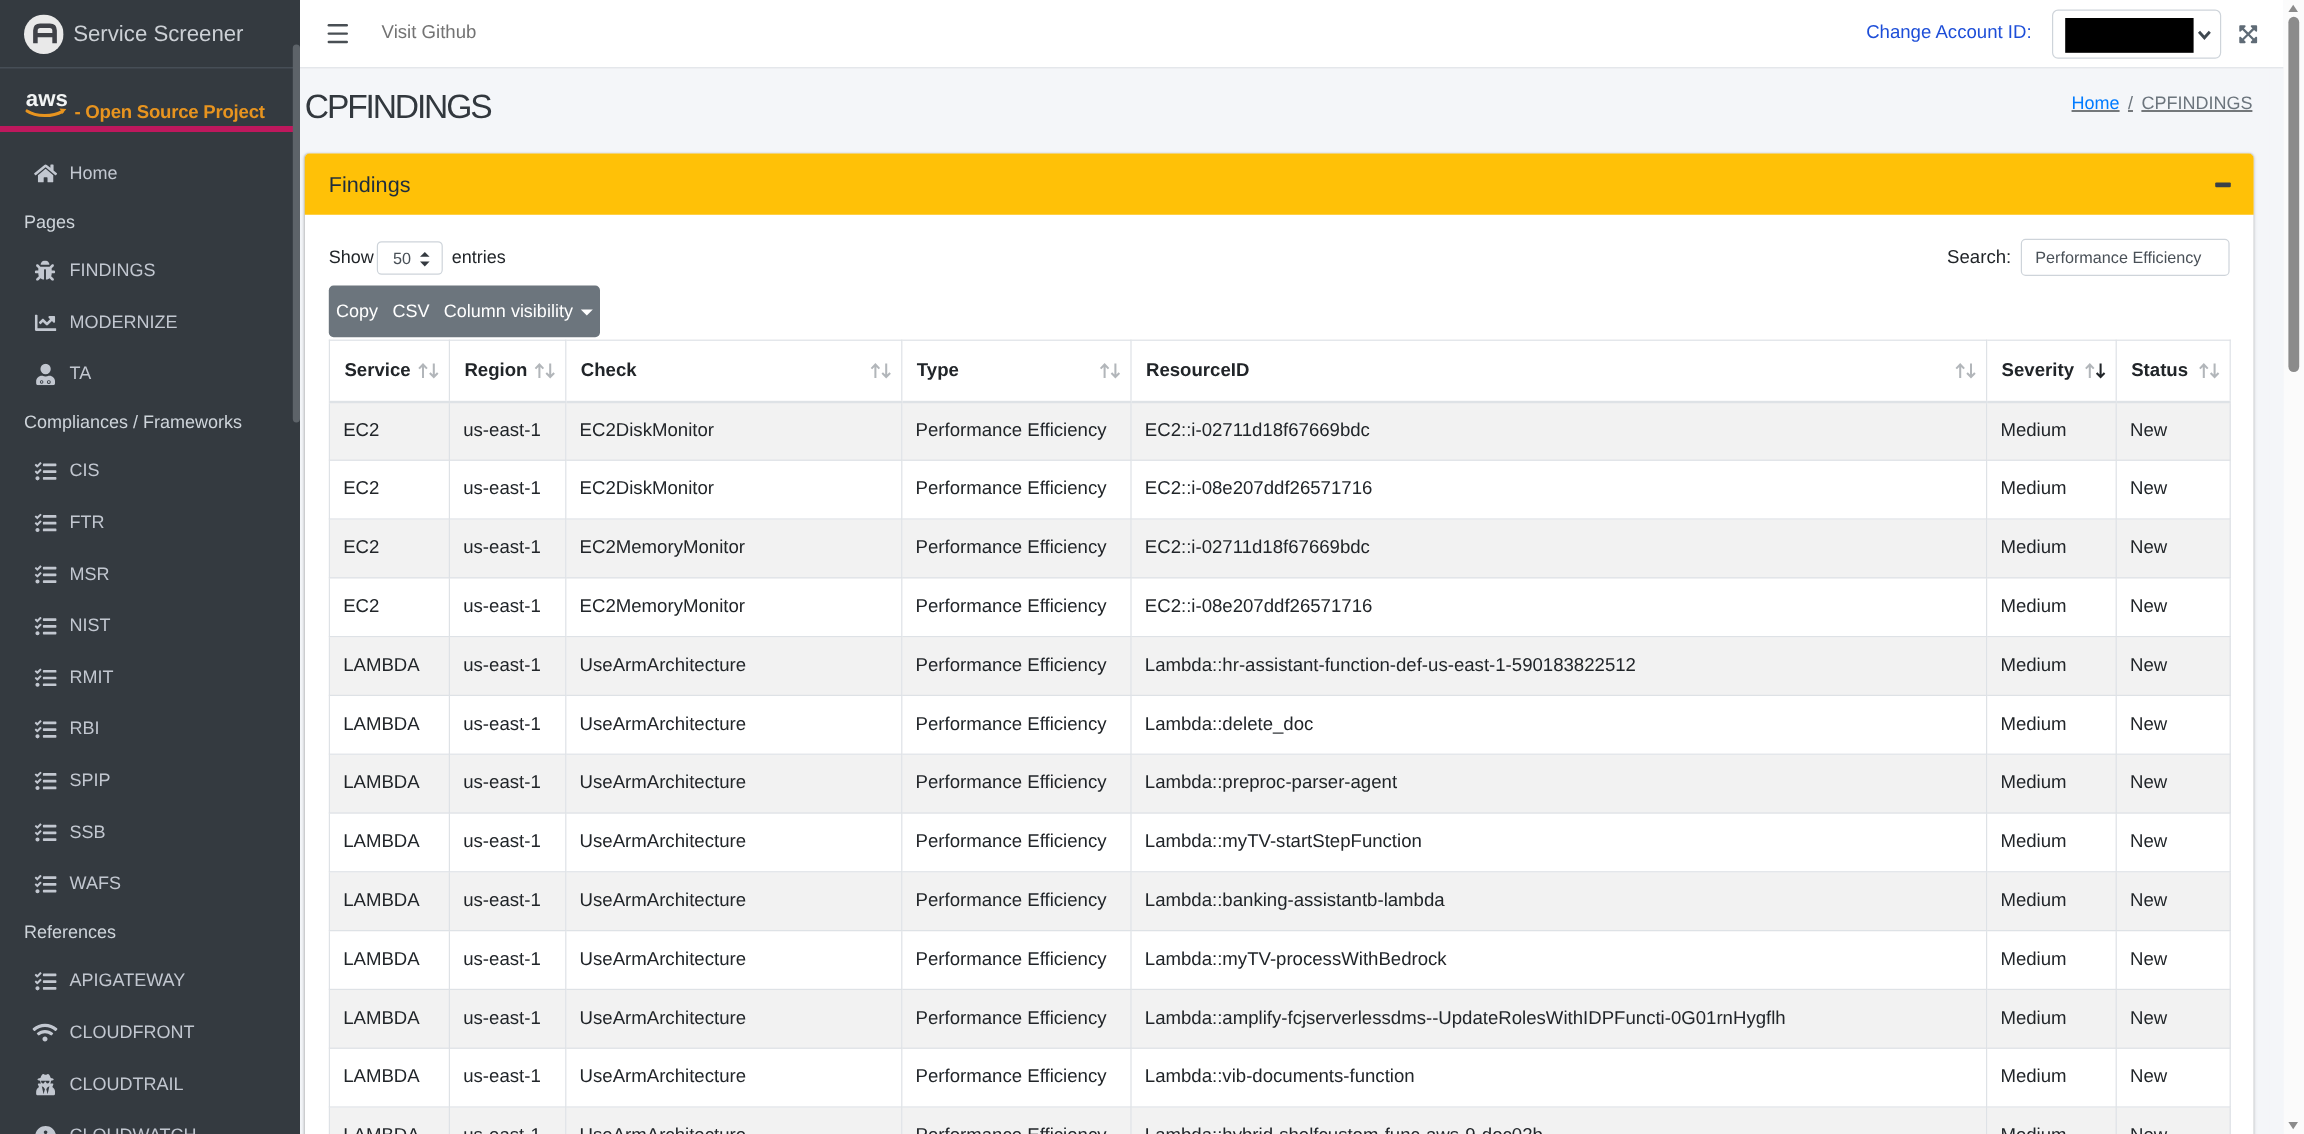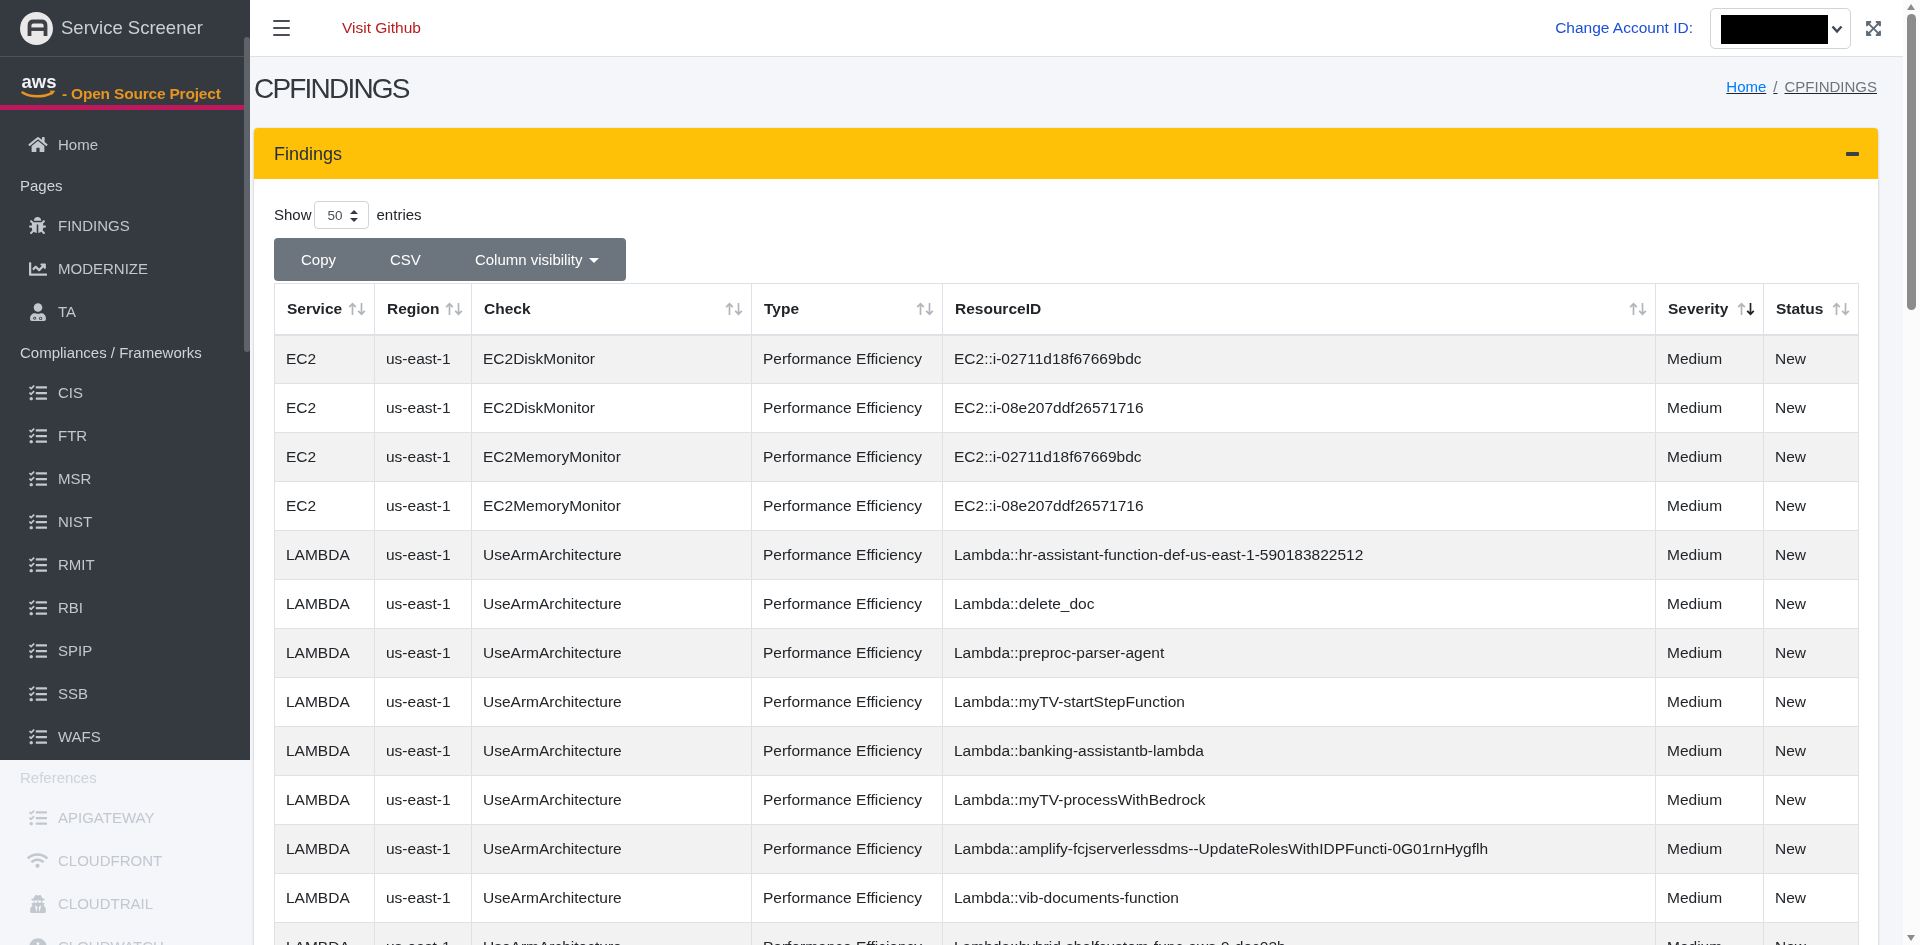--- a/index.html
+++ b/index.html
@@ -2,41 +2,41 @@
 <html lang="en"><head>
 <meta charset="utf-8">
 <title>CPFINDINGS</title>
 <style>
 * { box-sizing: border-box; margin: 0; padding: 0; }
 html,body { width:1920px; height:945px; overflow:hidden; }
 body { font-family:"Liberation Sans", sans-serif; font-size:15.5px; color:#212529; background:#f4f6f9; }
 #app { position:relative; width:1920px; height:945px; overflow:hidden; }
 
 
-aside { position:absolute; left:0; top:0; width:250px; height:760px; background:#343a40; z-index:5; }
+aside { position:absolute; left:0; top:0; width:250px; height:945px; background:#343a40; z-index:5; }
 .brand { height:57px; display:flex; align-items:center; padding-left:20px; border-bottom:1px solid #4b545c; }
 .brand-logo { width:33px; height:33px; flex:0 0 33px; }
 .brand-text { margin-left:8px; font-size:18.5px; font-weight:400; color:#ccd0d5; }
 .user-panel { position:relative; height:53px; border-bottom:5px solid #be185d; }
 .aws-logo { position:absolute; left:21px; top:16px; }
 .osp { position:absolute; left:62px; top:28px; font-size:15.5px; letter-spacing:-0.2px; font-weight:bold; color:#e8941f; }
 .nav { list-style:none; padding:14px 8px 0 8px; }
 .nav li.item { height:41px; margin-bottom:2px; display:flex; align-items:center; padding-left:19px; color:#c2c7d0; }
 .nav li.hdr { height:36px; margin-bottom:2px; display:flex; align-items:center; padding-left:12px; color:#ced4da; font-size:15px; }
 .nav .ico { width:21px; height:20px; flex:0 0 21px; margin-right:10px; display:flex; align-items:center; justify-content:center; color:#c2c7d0; }
 .nav .txt { font-size:15px; }
 
 
 #sbthumb { position:absolute; right:0px; top:37px; width:6px; height:315px; background:#5d6369; border-radius:3px; z-index:6; }
 
 
 #topnav { position:absolute; left:250px; top:0; width:1653px; height:57px; background:#fff; border-bottom:1px solid #dee2e6; z-index:4; }
 .burger { position:absolute; left:23px; top:20px; width:17px; height:16px; }
 .burger span { display:block; height:2px; background:#494f54; margin-bottom:5px; border-radius:1px; }
-.nav-link-gh { position:absolute; left:68px; top:19px; font-size:15.5px; color:#b91c1c;margin-left:24px; }
+.nav-link-gh { position:absolute; left:68px; top:19px; font-size:15.5px; color:#737373; }
 .acct-label { position:absolute; right:210px; top:19px; font-size:15.5px; color:#1d4ed8; }
 .acct-select { position:absolute; right:52px; top:8px; width:141px; height:41px; background:#fff; border:1px solid #ced4da; border-radius:5px; }
 .acct-black { position:absolute; left:10px; top:6px; width:107px; height:29px; background:#000; }
 .acct-chev { position:absolute; right:7px; top:16px; }
 .expand-ico { position:absolute; right:21px; top:20px; width:17px; height:17px; color:#5f6b76; }
 
 
 #content { position:absolute; left:238px; top:57px; width:1653px; height:888px; background:#f4f6f9; overflow:hidden; }
 h1 { position:absolute; left:16px; top:16px; font-size:28px; font-weight:500; letter-spacing:-1.8px; color:#32383e; }
 .breadcrumb { position:absolute; right:14px; top:21px; font-size:15px;text-decoration:underline; }
@@ -54,21 +54,21 @@
 .dt-length { position:absolute; left:20px; top:20px; height:31px; display:flex; align-items:center; color:#212529; font-size:15px; }
 .dt-length .sel { position:relative; width:55px; height:28px; border:1px solid #ced4da; border-radius:4px; margin:0 8px 0 2px; background:#fff; }
 .dt-length .sel .val { position:absolute; left:13px; top:6px; font-size:13.5px; color:#495057; }
 .dt-length .spin { position:absolute; right:10px; top:8px; width:8px; height:12px; }
 .dt-length .spin .up { position:absolute; top:0; left:0; width:0; height:0; border-left:4px solid transparent; border-right:4px solid transparent; border-bottom:4.5px solid #343a40; }
 .dt-length .spin .dn { position:absolute; bottom:0; left:0; width:0; height:0; border-left:4px solid transparent; border-right:4px solid transparent; border-top:4.5px solid #343a40; }
 .dt-search { position:absolute; right:20px; top:20px; height:31px; display:flex; align-items:center; }
 .dt-search label { font-size:15.5px; color:#212529; margin-right:8px; }
 .dt-search input { width:174px; height:31px; border:1px solid #ced4da; border-radius:4px; font-family:"Liberation Sans",sans-serif; font-size:13.5px; color:#495057; padding:0 11px; outline:none; }
 .dt-buttons { position:absolute; left:20px; top:59px; height:43px; background:#6c757d; border-radius:4px; display:flex; align-items:center; color:#fff; }
-.dt-buttons .b { padding:0 27px; font-size:15px; height:43px; display:flex; align-items:center; }
+.dt-buttons .b { padding:0 6px; font-size:15px; height:43px; display:flex; align-items:center; }
 .caret { display:inline-block; width:0; height:0; border-left:5px solid transparent; border-right:5px solid transparent; border-top:5px solid #fff; margin-left:7px; position:relative; top:1px; }
 
 
 table { position:absolute; left:20px; top:104px; width:1584px; border-collapse:collapse; table-layout:fixed; }
 th, td { border:1px solid #dee2e6; font-size:15.5px; color:#212529; text-align:left; vertical-align:middle; }
 th { border-bottom:2px solid #dee2e6; font-weight:bold; height:51px; padding:0 26px 0 12px; position:relative; }
 td { height:49px; padding:0 12px 0 11px; font-weight:normal; }
 tr.odd td { background:#f2f2f2; }
 .sort { position:absolute; right:7px; top:50%; margin-top:-8px; width:20px; height:16px; }
 
@@ -284,20 +284,24 @@
       <div class="btn-minus"></div>
     </div>
     <div class="card-body">
       <div class="dt-length">Show<span class="sel">
               <span class="val">50</span>
               <span class="spin">
                 <span class="up"></span>
                 <span class="dn"></span>
               </span>
             </span>entries</div>
+      <div class="dt-search">
+            <label>Search:</label>
+            <input type="text" value="Performance Efficiency" style="">
+          </div>
       <div class="dt-buttons">
             <span class="b">Copy</span>
             <span class="b">CSV</span>
             <span class="b">Column visibility<span class="caret"></span></span>
           </div>
       <table>
         <colgroup>
           <col style="width:100px">
               <col style="width:97px">
               <col style="width:280px">

